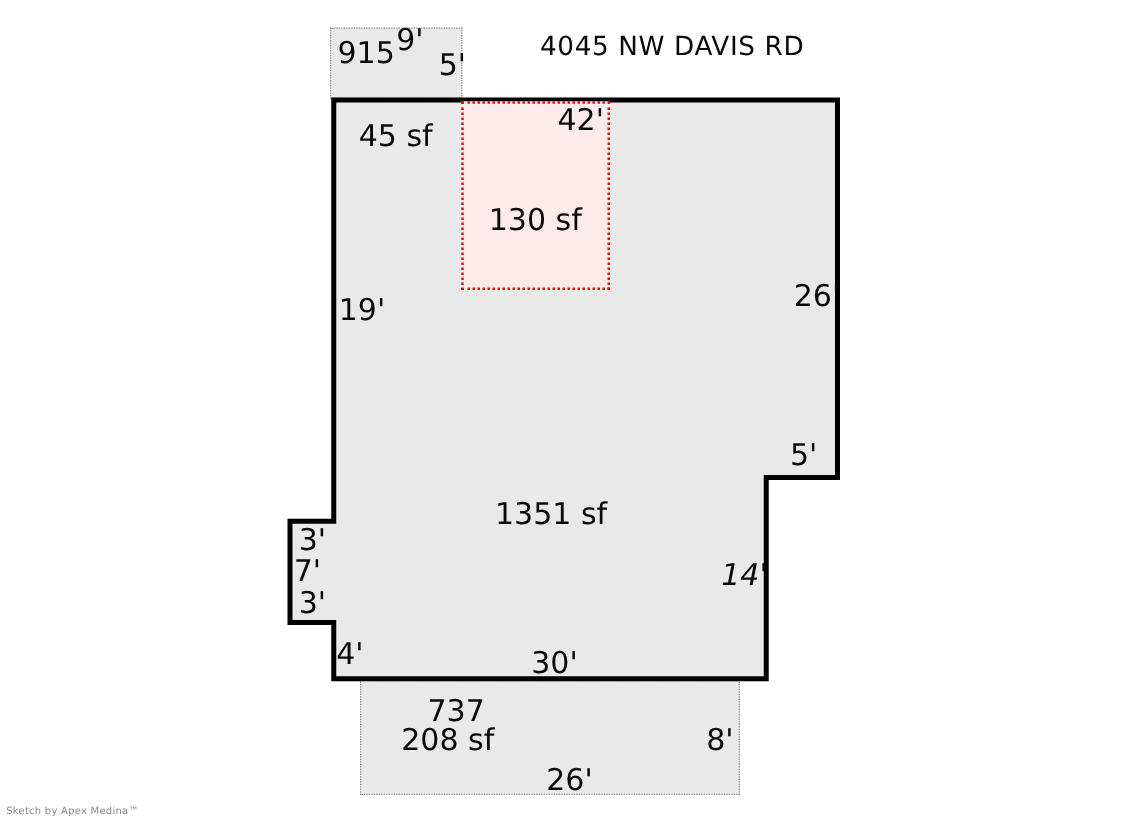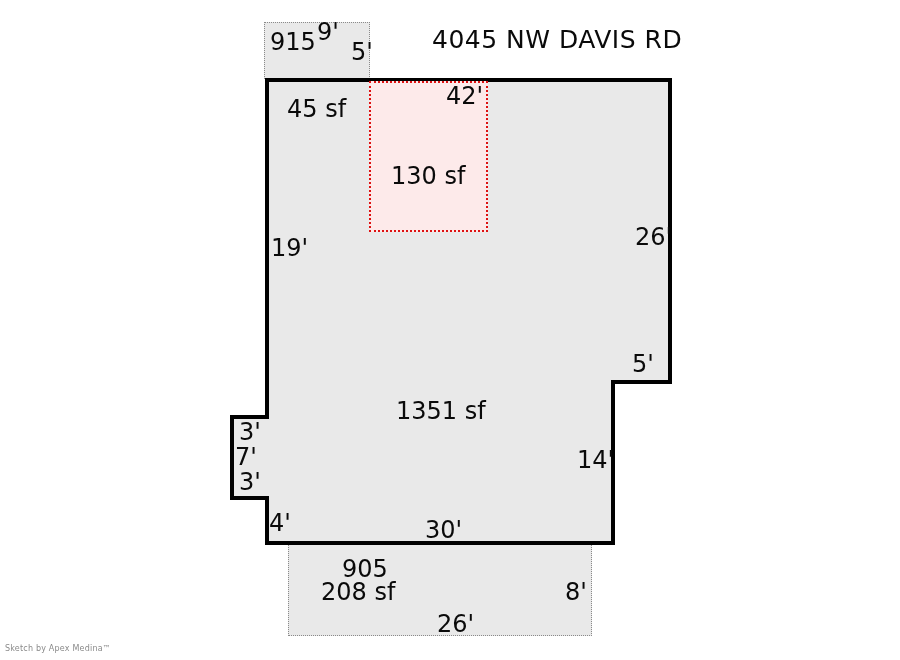--- a/index.html
+++ b/index.html
@@ -34,21 +34,21 @@
   }
   .lbl {
     position: absolute;
     z-index: 3;
     font-size: 24px;
     line-height: 1;
     color: #0a0a0a;
     white-space: nowrap;
   }
   .title {
-    font-size: 25px;
+    font-size: 21px;
     letter-spacing: 0.5px;
   }
   .watermark {
     font-size: 8px;
     color: #8a8a8a;
     letter-spacing: 0.2px;
   }
 </style>
 </head>
 <body>
@@ -71,31 +71,31 @@
   <div class="lbl" style="left:351px; top:40px;">5'</div>
   <div class="lbl" style="left:287px; top:53px;margin-top:44px;">45 sf</div>
 
   <div class="lbl" style="left:446px; top:84px;">42'</div>
 
   <div class="lbl" style="left:391px; top:164px;">130 sf</div>
 
   <div class="lbl" style="left:271px; top:236px;">19'</div>
   <div class="lbl" style="left:635px; top:225px;">26'</div>
   <div class="lbl" style="left:632px; top:352px;">5'</div>
-  <div class="lbl" style="left:577px; top:448px;">14'</div>
+  <div class="lbl" style="left:577px; top:448px;font-style:italic;">14'</div>
 
   <div class="lbl" style="left:396px; top:399px;">1351 sf</div>
 
   <div class="lbl" style="left:239px; top:420px;">3'</div>
   <div class="lbl" style="left:235px; top:445px;">7'</div>
   <div class="lbl" style="left:239px; top:470px;">3'</div>
   <div class="lbl" style="left:269px; top:511px;">4'</div>
 
   <div class="lbl" style="left:425px; top:518px;">30'</div>
 
-  <div class="lbl" style="left:342px; top:557px;">905</div>
+  <div class="lbl" style="left:342px; top:557px;">737</div>
   <div class="lbl" style="left:321px; top:580px;">208 sf</div>
   <div class="lbl" style="left:565px; top:580px;">8'</div>
   <div class="lbl" style="left:437px; top:612px;">26'</div>
 
   <div class="lbl watermark" style="left:5px; top:645px;">Sketch by Apex Medina™</div>
 
 </div>
 
 </body></html>

